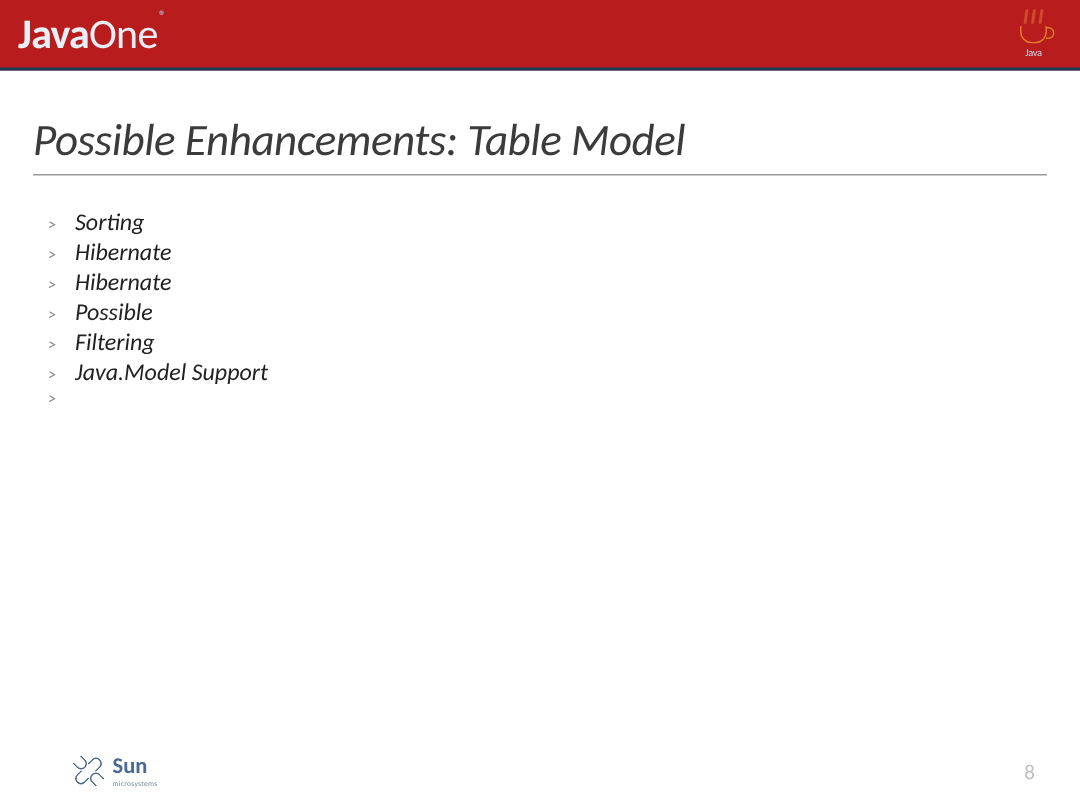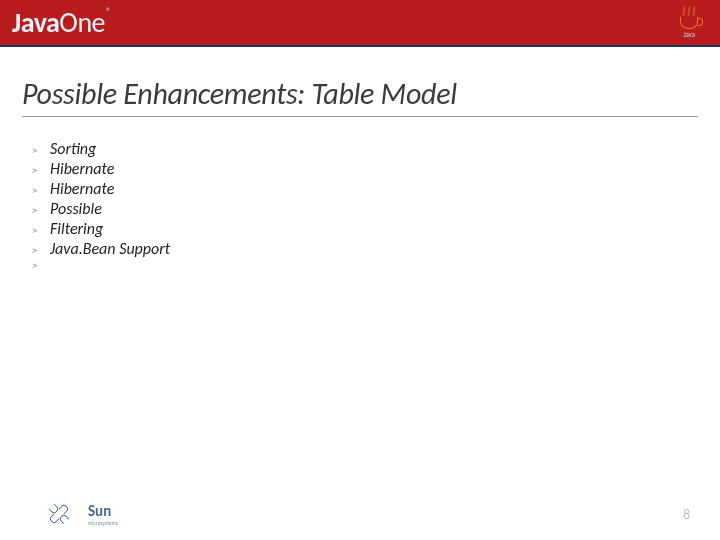--- a/index.html
+++ b/index.html
@@ -16,21 +16,21 @@
   .java-icon .steam { width: 14px; height: 10px; display: flex; justify-content: space-around; margin-bottom: 1px; }
   .java-icon .steam span { width: 2px; height: 10px; background: #d04a2c; border-radius: 1px; transform: skewX(-8deg); }
   .java-icon .label { color: #c8d6e6; font-size: 7px; margin-top: 1px; letter-spacing: -0.2px; }
   .content { padding: 28px 22px 0 22px; font-style: italic; }
   .title { font-size: 30px; font-weight: 400; color: #3b3b3b; border-bottom: 1px solid #999; padding-bottom: 4px; margin-bottom: 22px; letter-spacing: -0.3px; }
   .bullets { list-style: none; padding-left: 10px; }
   .bullets li { display: flex; align-items: baseline; margin-bottom: 1px; }
   .bullets .marker { color: #888; font-size: 11px; width: 18px; flex-shrink: 0; }
   .bullets .item-text { color: #222; font-size: 16px; }
   .footer { position: absolute; bottom: 14px; left: 0; width: 100%; display: flex; justify-content: space-between; align-items: center; padding: 0 30px 0 48px; }
-  .sun-logo { display: flex; align-items: center; gap: 18px; }
+  .sun-logo { display: flex; align-items: center; gap: 5px; }
   .sun-mark { width: 22px; height: 22px; position: relative; transform: rotate(45deg); }
   .sun-mark .u { position: absolute; width: 8px; height: 8px; border: 1.8px solid #4a6a8f; border-radius: 0 0 5px 5px; border-top: none; }
   .sun-mark .u1 { top: 0; left: 7px; transform: rotate(180deg); }
   .sun-mark .u2 { top: 7px; left: 14px; transform: rotate(90deg); }
   .sun-mark .u3 { top: 14px; left: 7px; }
   .sun-mark .u4 { top: 7px; left: 0; transform: rotate(-90deg); }
   .sun-text { color: #4a6a8f; font-size: 15px; font-weight: 600; }
   .sun-sub { color: #7a8aa0; font-size: 5px; letter-spacing: 0.2px; }
   .page-num { color: #bfbfbf; font-size: 14px; }
 </style>
@@ -74,21 +74,21 @@
       <li>
           <span class="marker">&gt;</span>
           <span class="item-text">Possible</span>
         </li>
       <li>
           <span class="marker">&gt;</span>
           <span class="item-text">Filtering</span>
         </li>
       <li>
           <span class="marker">&gt;</span>
-          <span class="item-text">Java.Bean Support</span>
+          <span class="item-text">Java.Model Support</span>
         </li>
       <li>
           <span class="marker">&gt;</span>
         </li>
     </ul>
   </div>
 
   <div class="footer">
     <div class="sun-logo">
       <div class="sun-mark">

